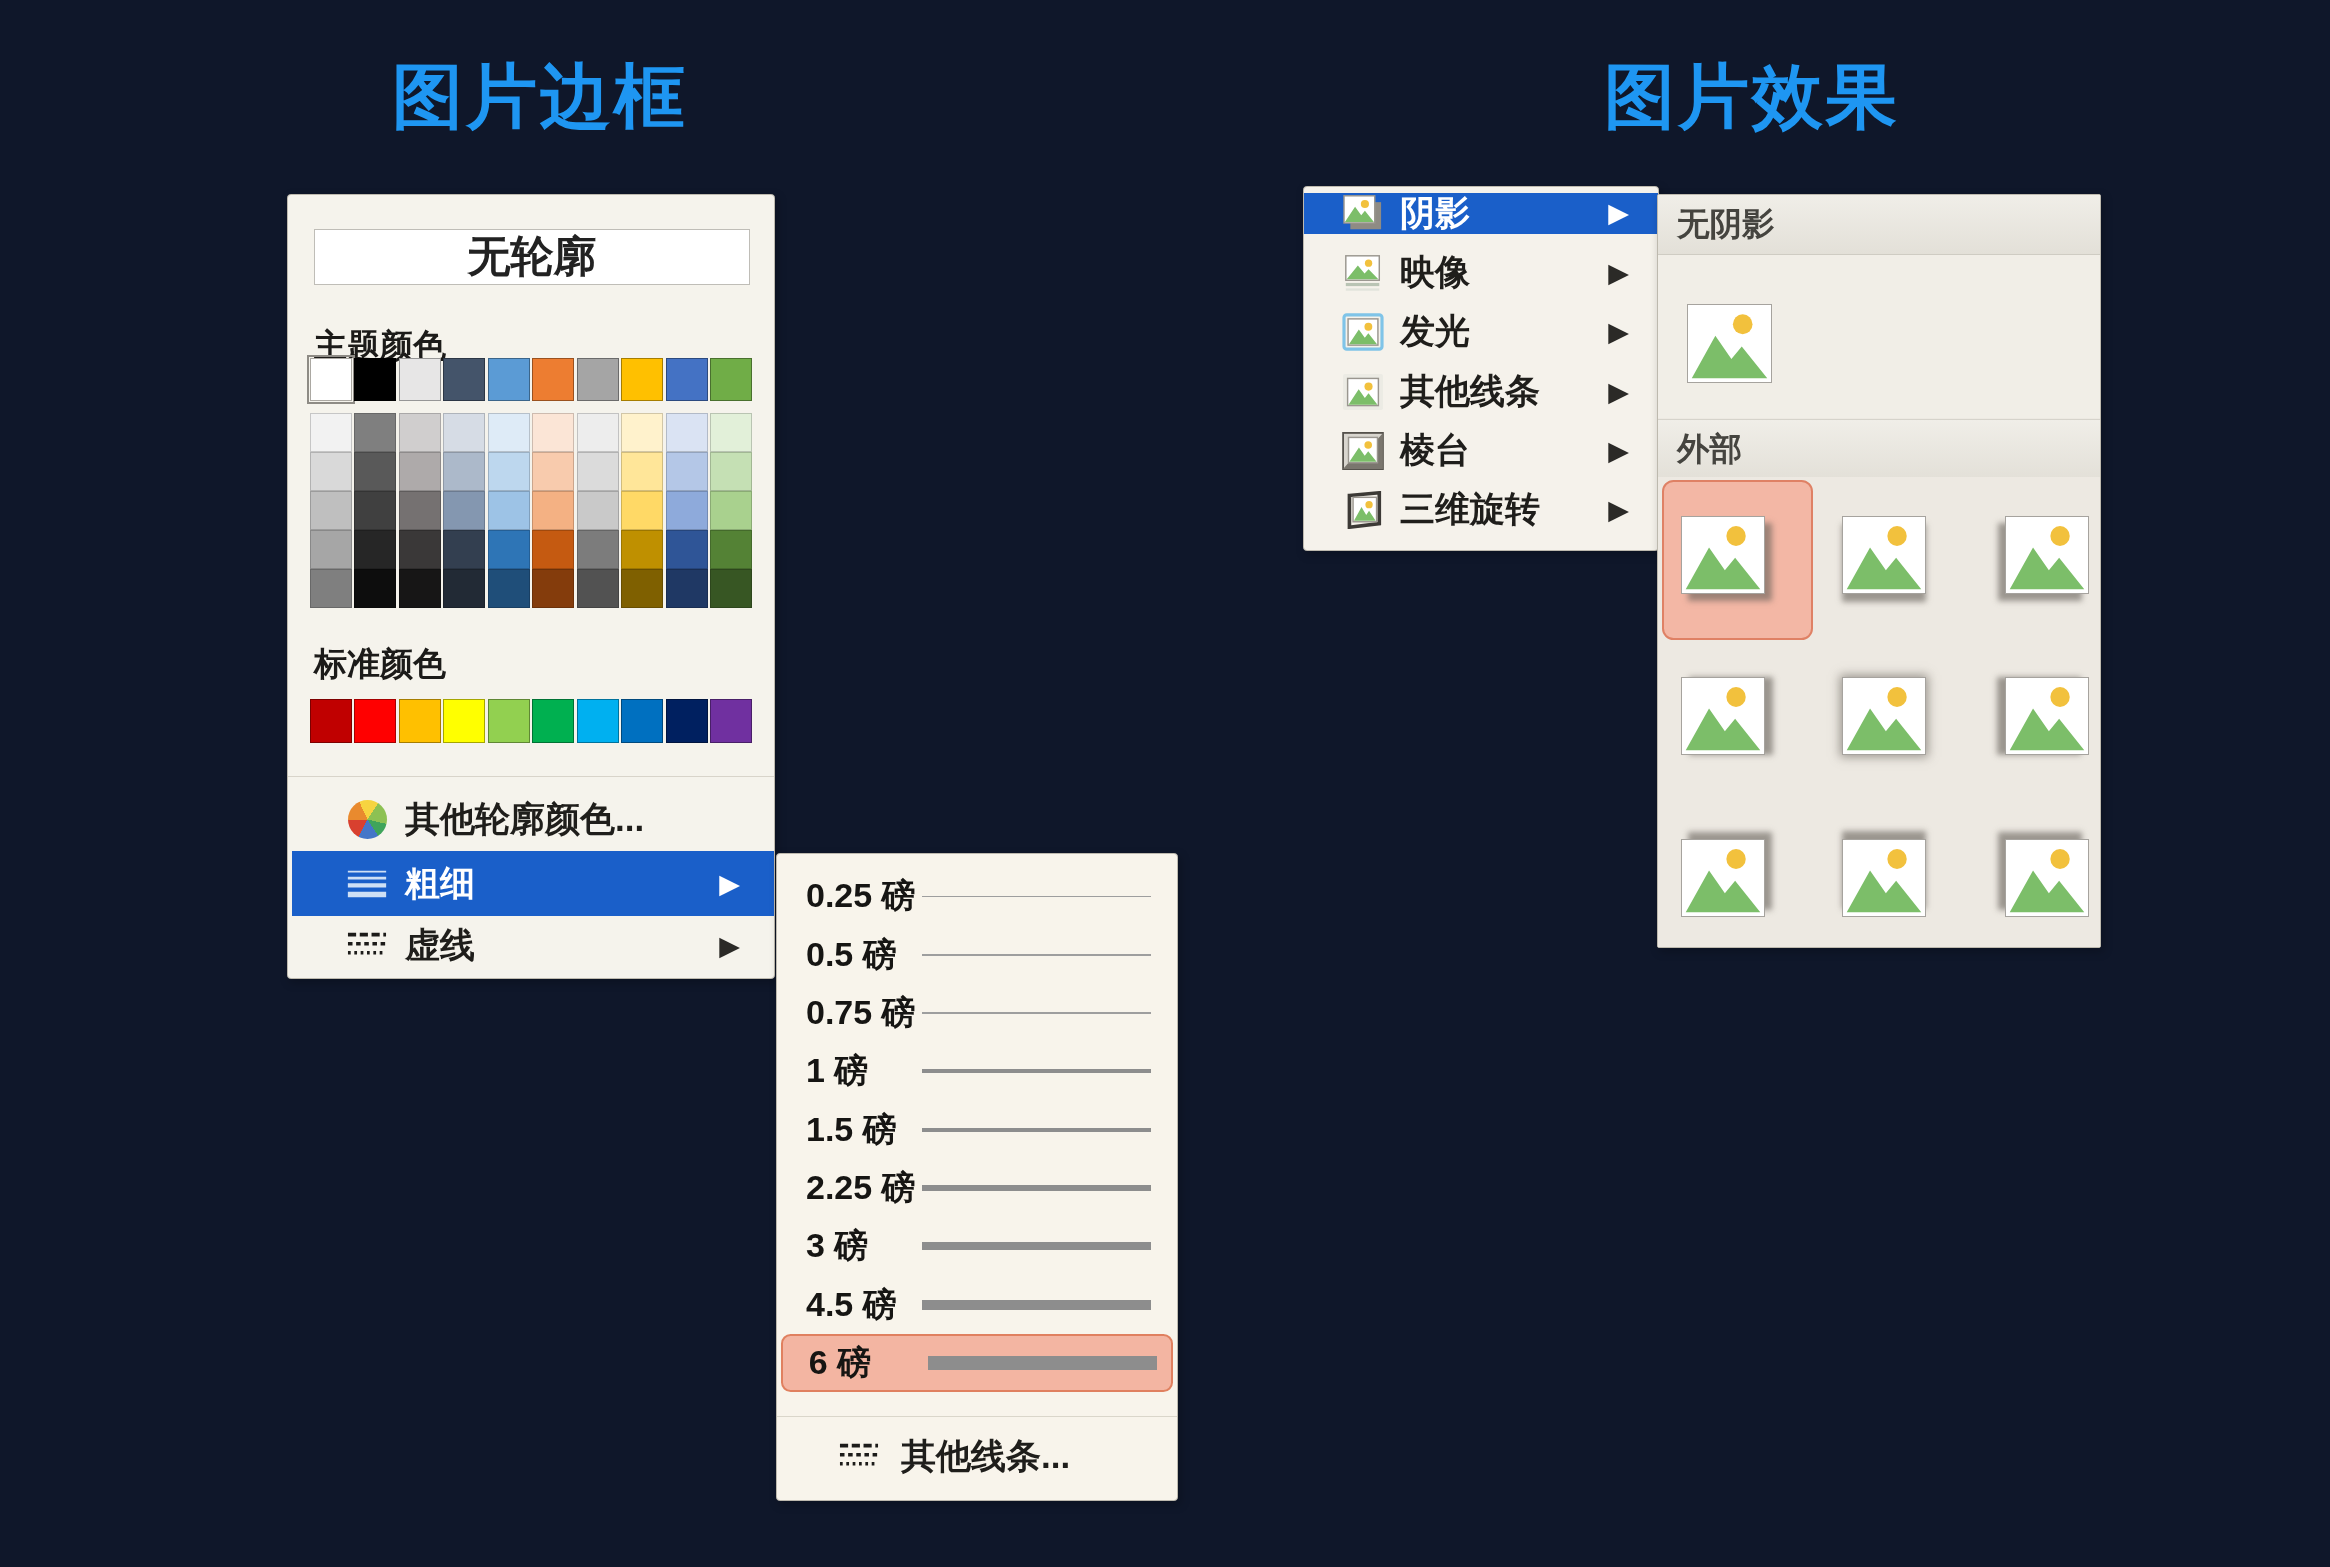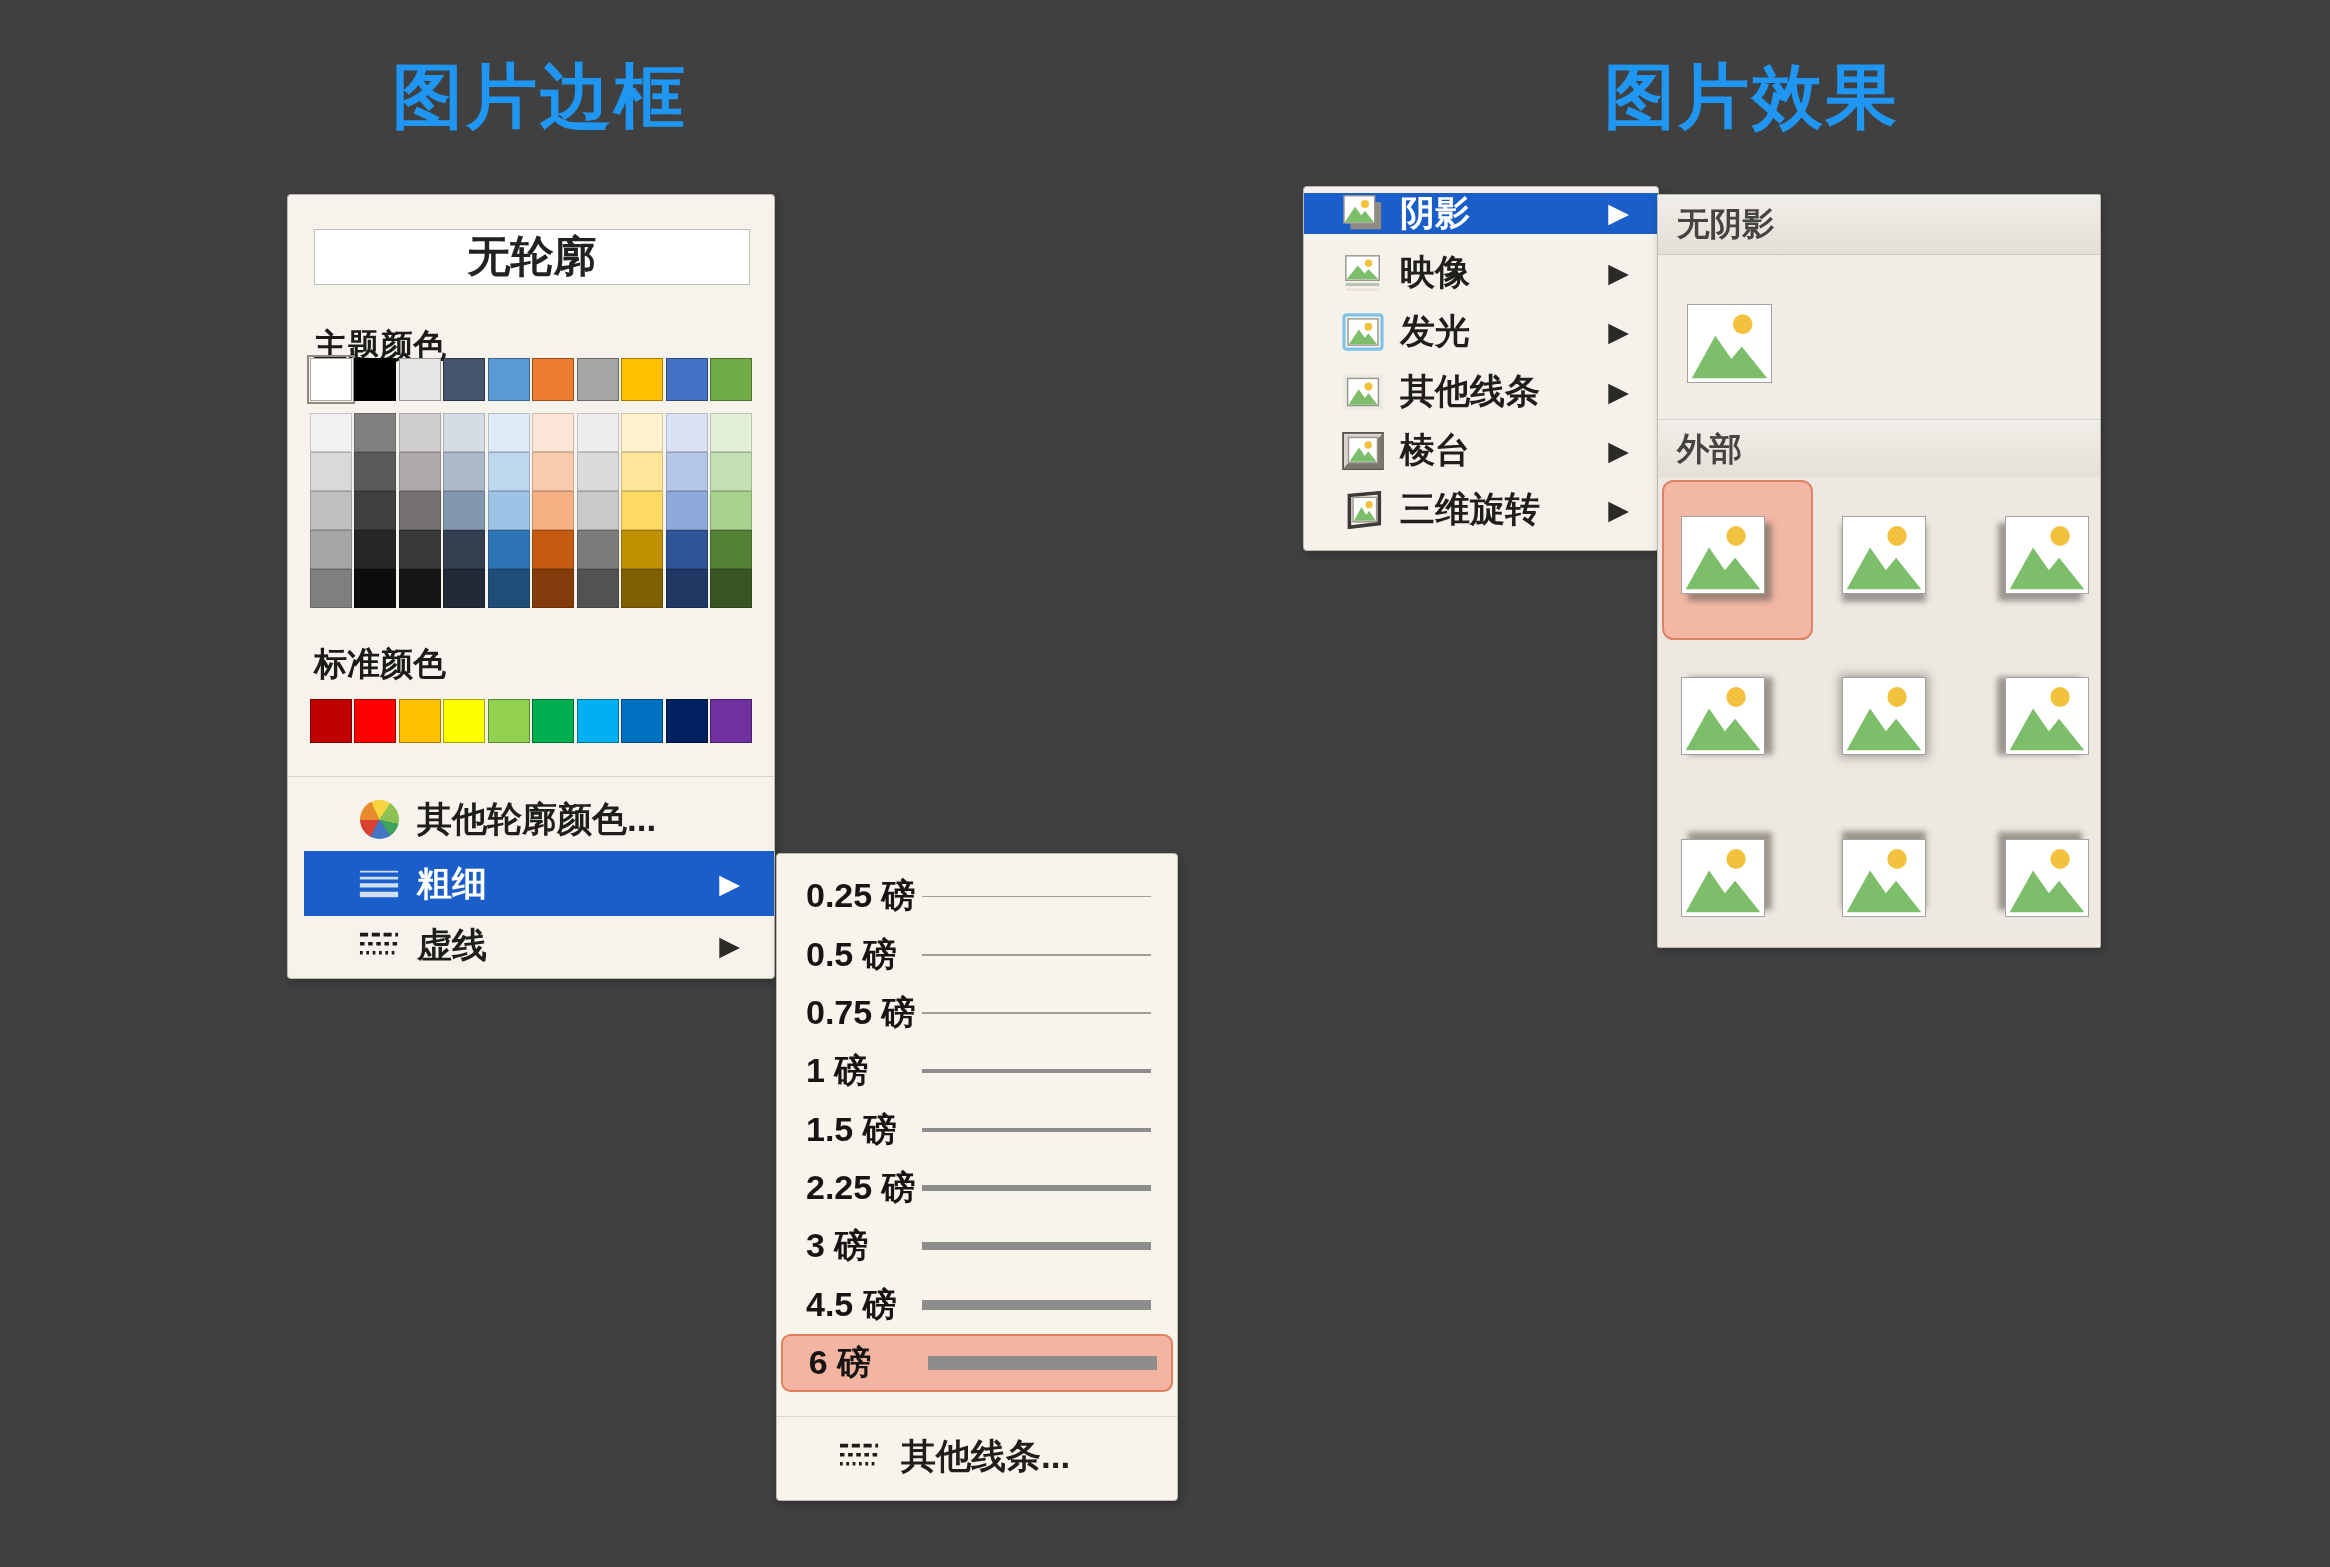--- a/index.html
+++ b/index.html
@@ -1,17 +1,17 @@
 <!DOCTYPE html>
 <html><head>
 <meta charset="utf-8">
 <style>
   html,body{margin:0;padding:0;background:#ffffff;}
   body{font-family:"Liberation Sans","DejaVu Sans",sans-serif;color:#1f1e1b;}
-  .stage{position:relative;width:2330px;height:1568px;overflow:hidden;background:#404040;}
+  .stage{position:relative;width:2330px;height:1568px;overflow:hidden;background:#0f172a;}
 
   .page-title{position:absolute;font-size:71px;font-weight:700;letter-spacing:2.9px;color:#1E96F2;}
   #title-left{left:392px;top:50px;}
   #title-right{left:1604px;top:50px;}
 
   .panel{position:absolute;background:#F5F3EC;border:1px solid #BDB9AE;border-radius:3.8px;
          box-shadow:2.9px 3.8px 9.6px rgba(0,0,0,0.22);}
 
   
   #border-menu{left:287px;top:194px;width:486px;height:783px;}
@@ -25,21 +25,21 @@
   #theme-row{top:163px;height:43px;}
   #variant-grid{top:218px;height:195px;}
   #std-row{top:504px;height:44px;}
   .swatch{border:1.4px solid rgba(0,0,0,0.35);box-sizing:border-box;}
   .swatch.white{border-color:#ABA8A2;}
   .swatch.selected{outline:2.4px solid #8E8B85;outline-offset:1.9px;}
   .vcol{display:grid;grid-template-rows:repeat(5,1fr);}
   .vcell{border:0.5px solid rgba(0,0,0,0.18);box-sizing:border-box;}
   .sep{position:absolute;left:0;right:0;height:1px;background:#D8D4CA;}
   #border-sep{top:581px;}
-  .menu-row{position:absolute;left:16px;right:0;display:flex;align-items:center;font-size:35px;font-weight:600;}
+  .menu-row{position:absolute;left:4px;right:0;display:flex;align-items:center;font-size:35px;font-weight:600;}
   #more-colors-row{top:595px;height:59px;}
   #weight-row{top:656px;height:65px;background:#1A5FC9;color:#ffffff;}
   #dash-row{top:721px;height:59px;}
   .row-icon{position:absolute;left:54px;width:42px;height:38px;display:flex;align-items:center;justify-content:center;}
   .row-text{position:absolute;left:113px;white-space:nowrap;}
   .arrow{position:absolute;right:34px;font-size:27px;color:#2b2a27;}
   #weight-row .arrow{color:#ffffff;}
   #color-wheel{width:39px;height:39px;border-radius:50%;
      background:conic-gradient(from -25deg,#F7D440 0 58deg,#8DC153 58deg 128deg,#3FA45B 128deg 172deg,#4476C8 172deg 232deg,#D8402F 232deg 295deg,#E98A2E 295deg 360deg);}
 

